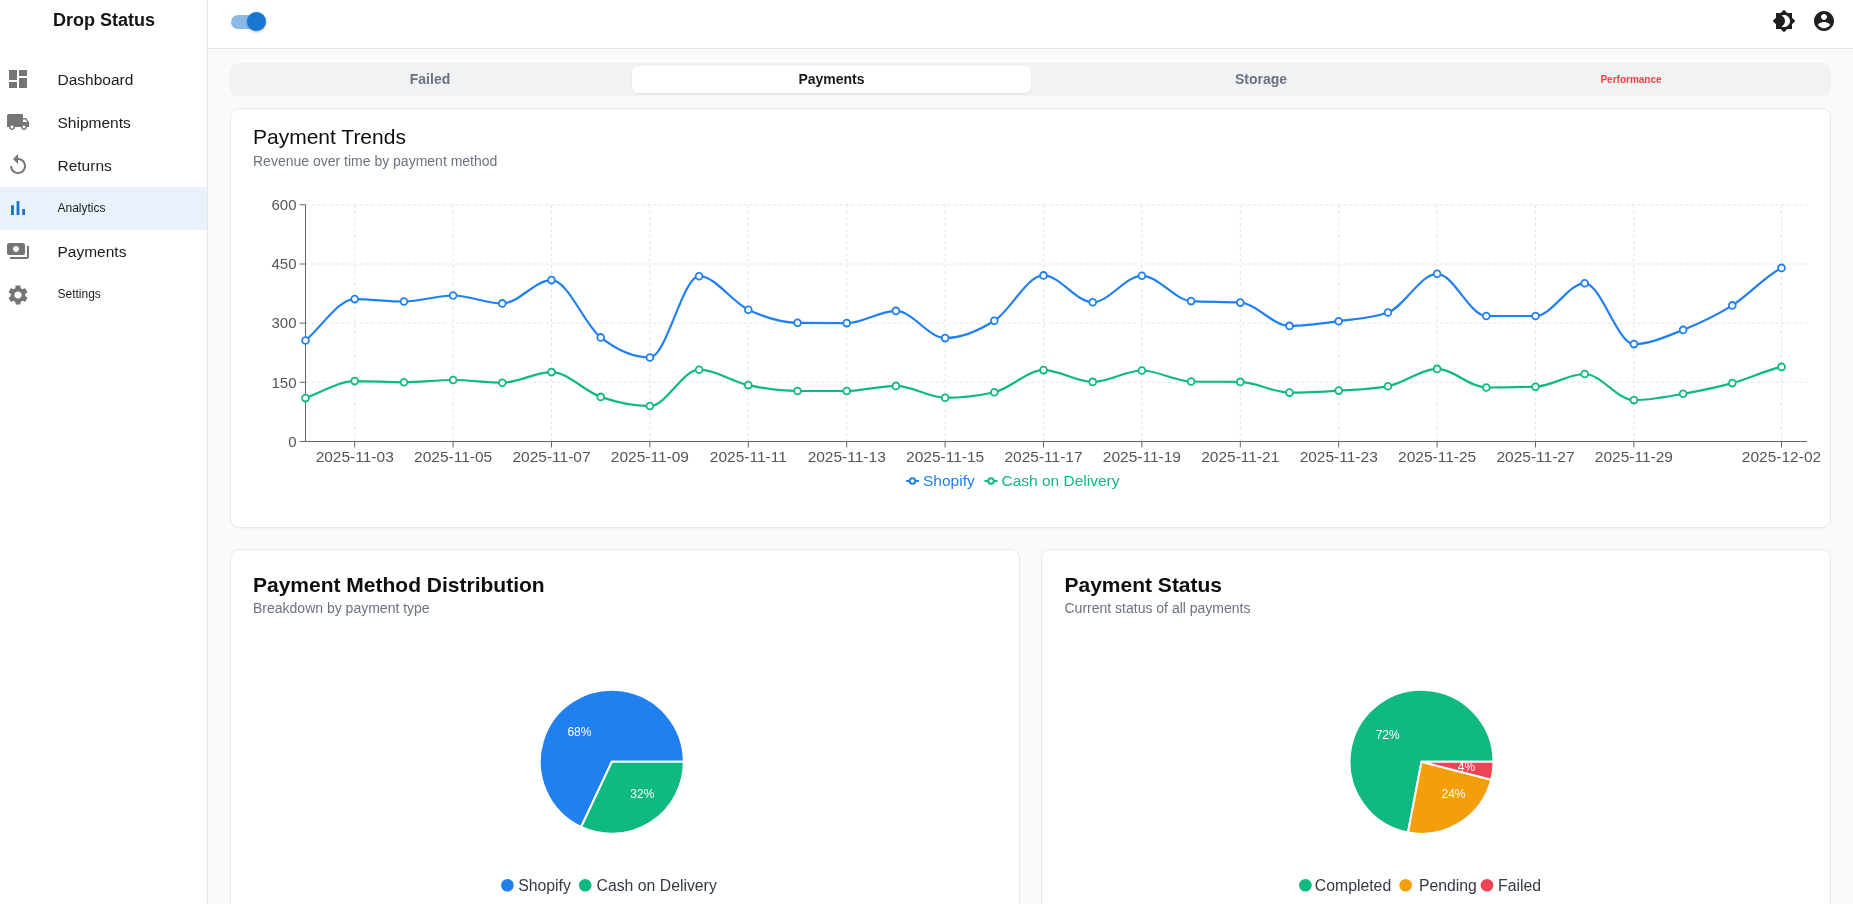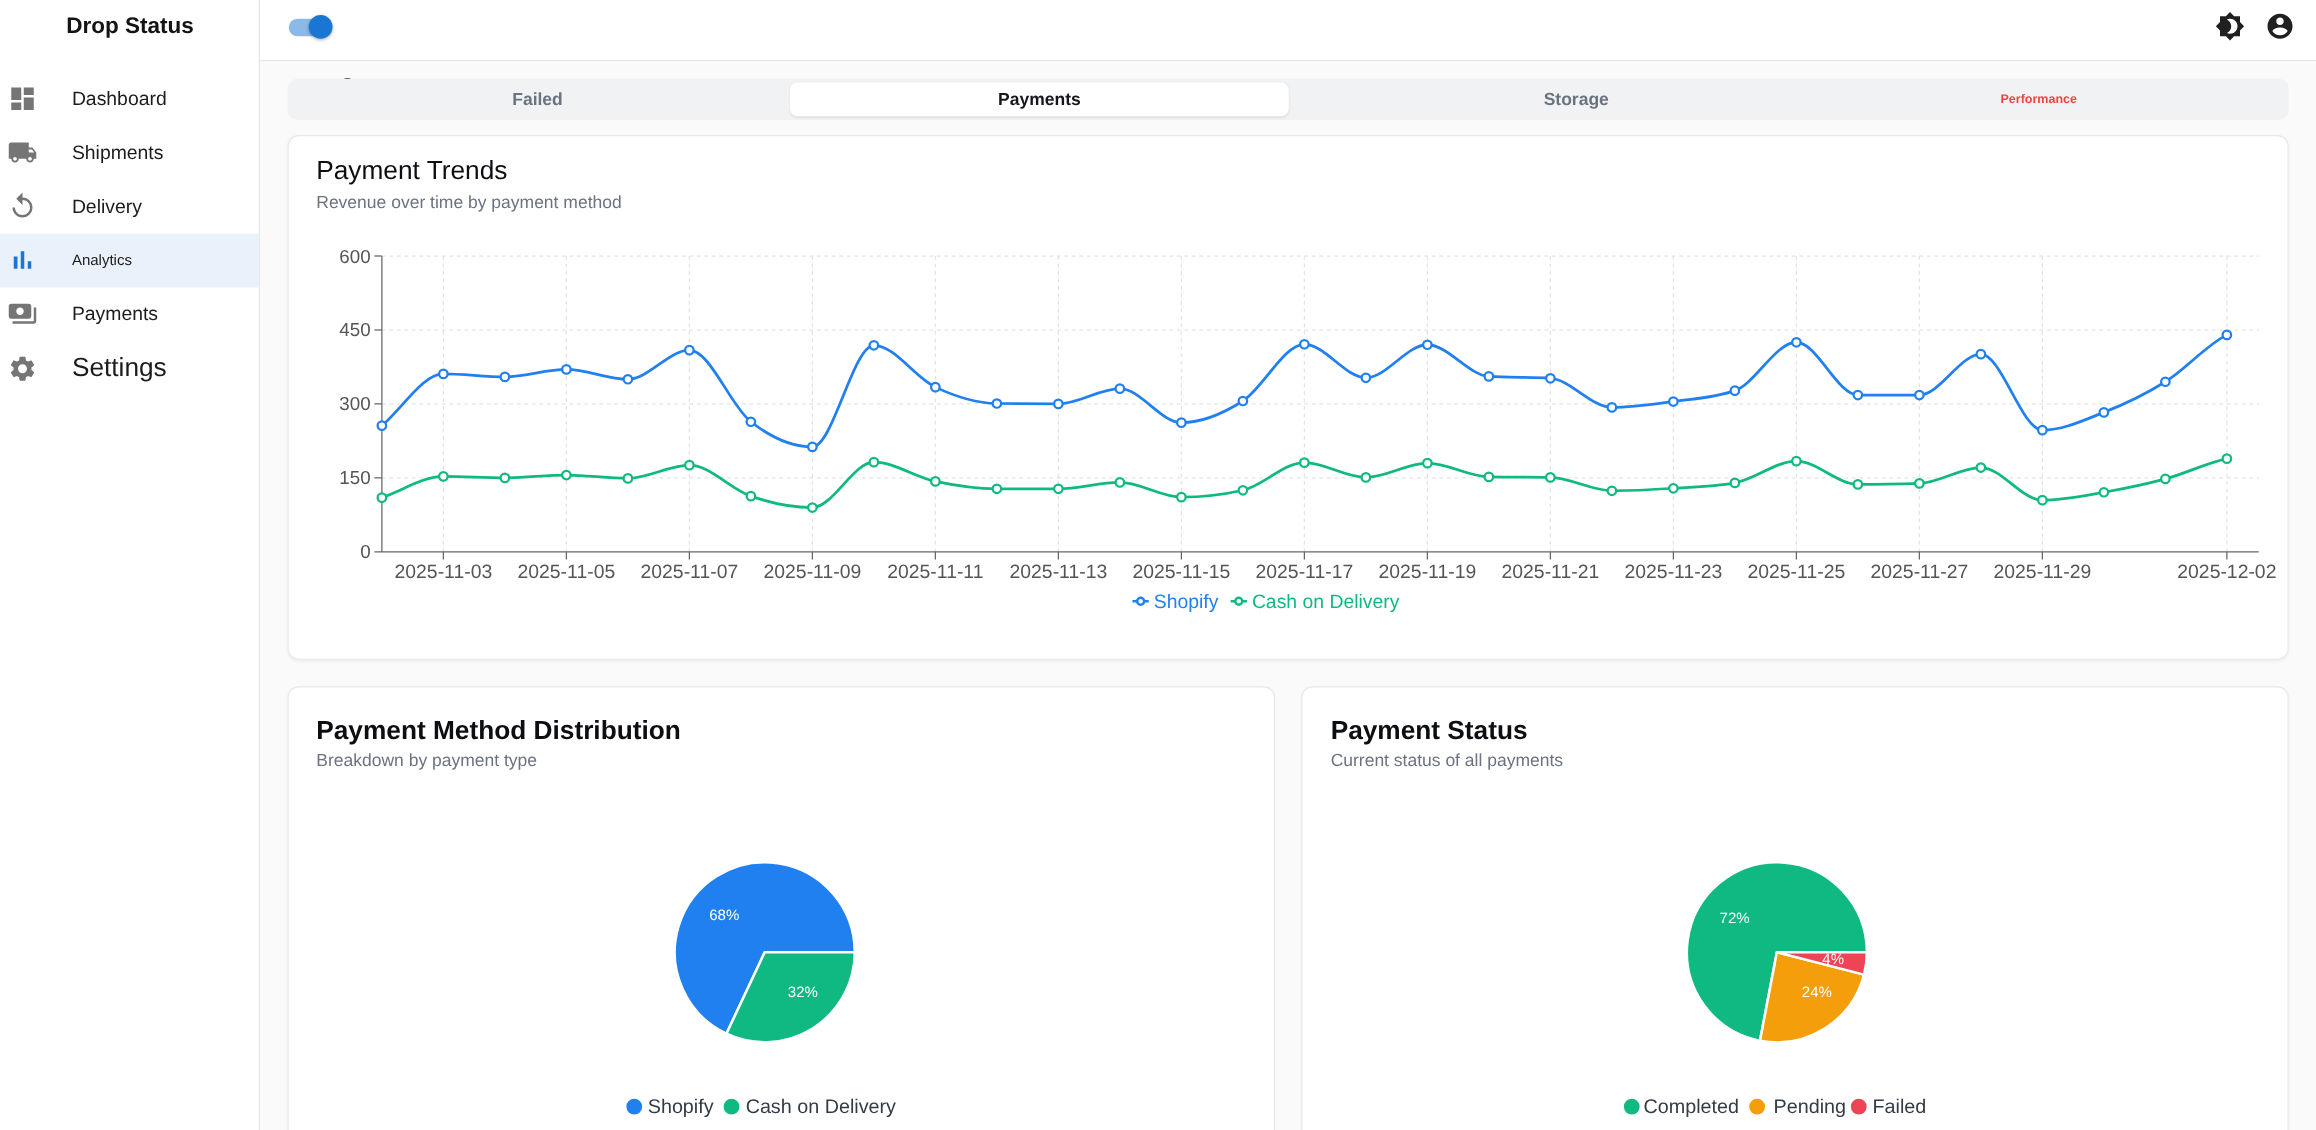--- a/index.html
+++ b/index.html
@@ -31,36 +31,36 @@
 <div style="position:absolute;left:57.5px;top:57.5px;height:43.1px;line-height:43.1px;font-size:15.5px;color:#1c1c1c;">Dashboard</div>
 <div style="position:absolute;left:0;top:100.6px;width:207px;height:43.1px;"></div>
 <svg width="24" height="24" viewBox="0 0 24 24" style="position:absolute;left:6px;top:110.14999999999999px" fill="#757575">
     <path d="M20 8h-3V4H3c-1.1 0-2 .9-2 2v11h2c0 1.66 1.34 3 3 3s3-1.34 3-3h6c0 1.66 1.34 3 3 3s3-1.34 3-3h2v-5l-3-4zM6 18.5c-.83 0-1.5-.67-1.5-1.5s.67-1.5 1.5-1.5 1.5.67 1.5 1.5-.67 1.5-1.5 1.5zm13.5-9 1.96 2.5H17V9.5h2.5zm-1.5 9c-.83 0-1.5-.67-1.5-1.5s.67-1.5 1.5-1.5 1.5.67 1.5 1.5-.67 1.5-1.5 1.5z"></path>
   </svg>
 <div style="position:absolute;left:57.5px;top:100.6px;height:43.1px;line-height:43.1px;font-size:15.5px;color:#1c1c1c;text-align:right;">Shipments</div>
 <div style="position:absolute;left:0;top:143.7px;width:207px;height:43.1px;"></div>
 <svg width="24" height="24" viewBox="0 0 24 24" style="position:absolute;left:6px;top:153.25px" fill="#757575">
     <path d="M12 5V1L7 6l5 5V7c3.31 0 6 2.69 6 6s-2.69 6-6 6-6-2.69-6-6H4c0 4.42 3.58 8 8 8s8-3.58 8-8-3.58-8-8-8z"></path>
   </svg>
-<div style="position:absolute;left:57.5px;top:143.7px;height:43.1px;line-height:43.1px;font-size:15.5px;color:#1c1c1c;">Delivery</div>
+<div style="position:absolute;left:57.5px;top:143.7px;height:43.1px;line-height:43.1px;font-size:15.5px;color:#1c1c1c;">Returns</div>
 <div style="position:absolute;left:0;top:186.8px;width:207px;height:43.1px;background:#e9f1fa;"></div>
 <svg width="24" height="24" viewBox="0 0 24 24" style="position:absolute;left:6px;top:196.35000000000002px" fill="#1976d2">
     <path d="M5 9.2h3V19H5V9.2zM10.6 5h2.8v14h-2.8V5zm5.6 8H19v6h-2.8v-6z"></path>
   </svg>
 <div style="position:absolute;left:57.5px;top:186.8px;height:43.1px;line-height:43.1px;font-size:12px;color:#1c1c1c;">Analytics</div>
 <div style="position:absolute;left:0;top:229.9px;width:207px;height:43.1px;"></div>
 <svg width="24" height="24" viewBox="0 0 24 24" style="position:absolute;left:6px;top:239.45000000000002px" fill="#757575">
     <path d="M19 14V6c0-1.1-.9-2-2-2H3c-1.1 0-2 .9-2 2v8c0 1.1.9 2 2 2h14c1.1 0 2-.9 2-2zm-9-1c-1.66 0-3-1.34-3-3s1.34-3 3-3 3 1.34 3 3-1.34 3-3 3zm13-6v11c0 1.1-.9 2-2 2H4v-2h17V7h2z"></path>
   </svg>
 <div style="position:absolute;left:57.5px;top:229.9px;height:43.1px;line-height:43.1px;font-size:15.5px;color:#1c1c1c;">Payments</div>
 <div style="position:absolute;left:0;top:273.0px;width:207px;height:43.1px;"></div>
 <svg width="24" height="24" viewBox="0 0 24 24" style="position:absolute;left:6px;top:282.55px" fill="#757575">
     <path d="M19.14 12.94c.04-.3.06-.61.06-.94 0-.32-.02-.64-.07-.94l2.03-1.58c.18-.14.23-.41.12-.61l-1.92-3.32c-.12-.22-.37-.29-.59-.22l-2.39.96c-.5-.38-1.03-.7-1.62-.94l-.36-2.54c-.04-.24-.24-.41-.48-.41h-3.84c-.24 0-.43.17-.47.41l-.36 2.54c-.59.24-1.13.57-1.62.94l-2.39-.96c-.22-.08-.47 0-.59.22L2.74 8.87c-.12.21-.08.47.12.61l2.03 1.58c-.05.3-.09.63-.09.94s.02.64.07.94l-2.03 1.58c-.18.14-.23.41-.12.61l1.92 3.32c.12.22.37.29.59.22l2.39-.96c.5.38 1.03.7 1.62.94l.36 2.54c.05.24.24.41.48.41h3.84c.24 0 .44-.17.47-.41l.36-2.54c.59-.24 1.13-.56 1.62-.94l2.39.96c.22.08.47 0 .59-.22l1.92-3.32c.12-.22.07-.47-.12-.61l-2.01-1.58zM12 15.6c-1.98 0-3.6-1.62-3.6-3.6s1.62-3.6 3.6-3.6 3.6 1.62 3.6 3.6-1.62 3.6-3.6 3.6z"></path>
   </svg>
-<div style="position:absolute;left:57.5px;top:273.0px;height:43.1px;line-height:43.1px;font-size:21px;color:#1c1c1c;">Settings</div>
+<div style="position:absolute;left:57.5px;top:273.0px;height:43.1px;line-height:43.1px;font-size:12px;color:#1c1c1c;">Settings</div>
 
 <div class="abs" style="left:230px;top:63px;width:1601px;height:33px;background:#f1f2f4;border-radius:8px;"></div>
 <div class="abs" style="left:632px;top:66px;width:399px;height:27px;background:#fff;border-radius:6px;box-shadow:0 1px 2px rgba(0,0,0,.08);"></div>
 <div class="abs" style="left:230px;top:63px;width:400px;height:33px;line-height:33px;text-align:center;font-size:14px;font-weight:600;color:#6b7280;">Failed</div>
 <div class="abs" style="left:632px;top:66px;width:399px;height:27px;line-height:27px;text-align:center;font-size:14px;font-weight:700;color:#16181d;">Payments</div>
 <div class="abs" style="left:1031px;top:63px;width:400px;height:33px;line-height:33px;text-align:center;font-size:14px;font-weight:600;color:#6b7280;margin-left:30px;">Storage</div>
 <div class="abs" style="left:1431px;top:63px;width:400px;height:33px;line-height:33px;text-align:center;font-size:10px;font-weight:600;color:#ef4444;">Performance</div>
 
 <div class="card" style="left:230px;top:108px;width:1601px;height:420px;"></div>
 <div class="card" style="left:230px;top:549px;width:790px;height:420px;"></div>

